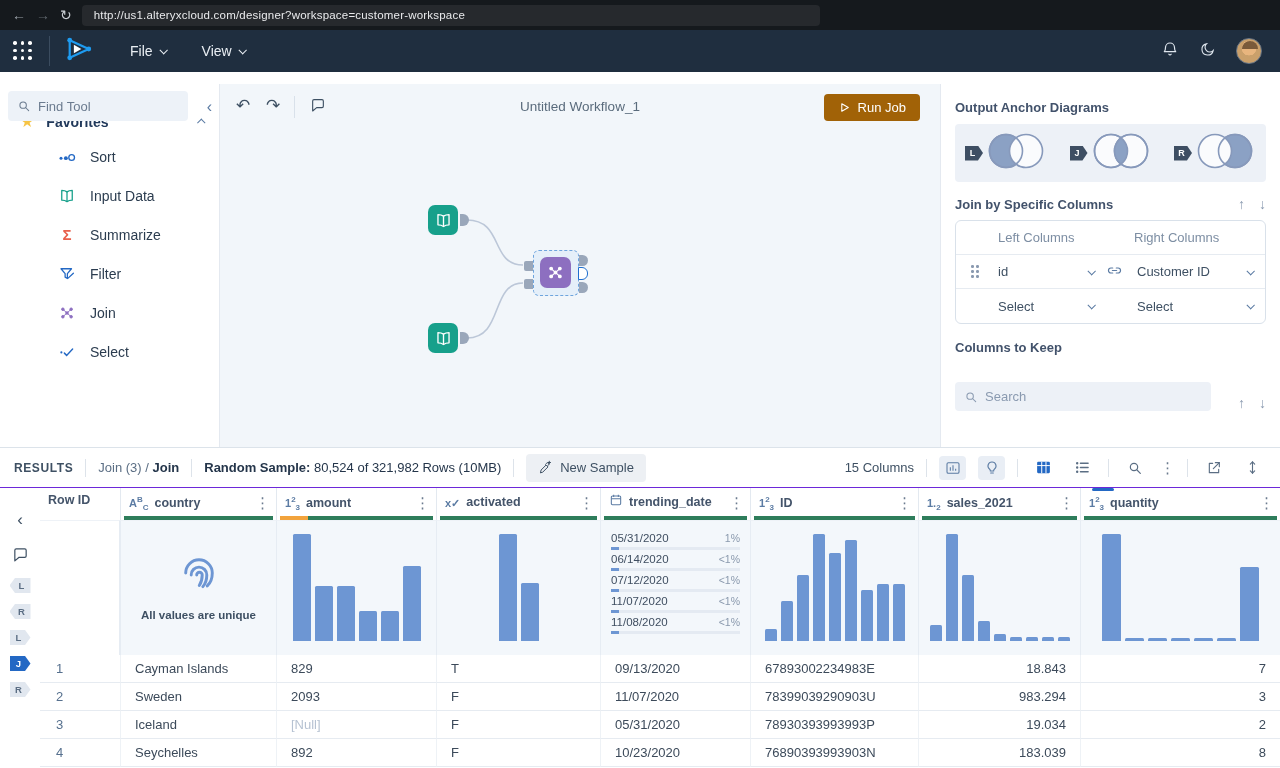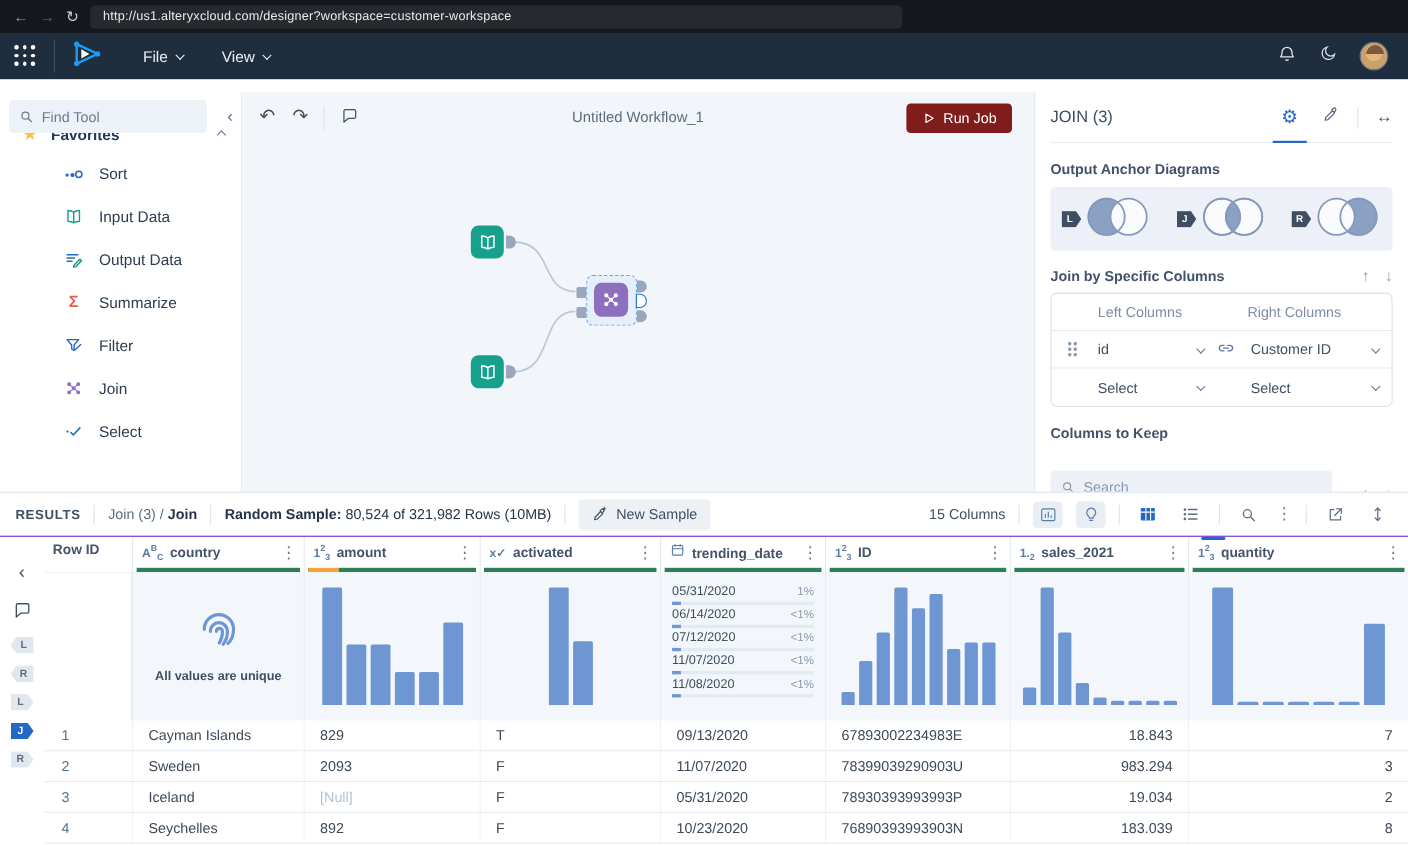--- a/index.html
+++ b/index.html
@@ -33,21 +33,21 @@
   #fav-header .lbl { font-size:14px; font-weight:700; }
   #fav-header .chev { margin-left:auto; color:#5b7ba3; }
   .side-item { display:flex; align-items:center; gap:14px; padding-left:58px; height:39px; font-size:14px; color:#2b3c4f; cursor:default; }
   .side-ic { width:18px; height:18px; display:flex; align-items:center; justify-content:center; }
 
   
   #canvas { position:absolute; top:84px; left:220px; width:720px; height:363px; background:#f2f6fa; }
   .cv-ico { position:absolute; color:#3e5063; font-size:17px; }
   #cv-div { position:absolute; left:74px; top:12px; width:1px; height:22px; background:#d9e1ea; }
   #wf-title { position:absolute; top:15px; left:50%; transform:translateX(-50%); font-size:13.5px; color:#5a6b7c; }
-  #run-btn { position:absolute; top:10px; right:20px; height:27px; background:#7f1d1d; border-radius:4px; color:#fff; font-size:13px; display:flex; align-items:center; gap:7px; padding:0 14px; cursor:pointer; }
+  #run-btn { position:absolute; top:10px; right:20px; height:27px; background:#a16207; border-radius:4px; color:#fff; font-size:13px; display:flex; align-items:center; gap:7px; padding:0 14px; cursor:pointer; }
   .node { position:absolute; border-radius:7px; display:flex; align-items:center; justify-content:center; }
   .node-input { width:30px; height:30px; background:#17a08b; }
   .danchor { position:absolute; width:9px; height:12px; background:#9aa7ba; border-radius:0 6px 6px 0; }
   #sel-box { position:absolute; left:313px; top:166px; width:46px; height:46px; border:1.5px dashed #6ea4dd; background:rgba(213,230,248,.45); border-radius:6px; }
   #join-node { position:absolute; left:6px; top:6px; width:31px; height:31px; background:#8d6fc0; border-radius:7px; display:flex; align-items:center; justify-content:center; }
   .in-anchor { position:absolute; left:-10px; width:9px; height:10px; background:#9aa7ba; border-radius:2px 0 0 2px; }
   .out-anchor { position:absolute; right:-10px; width:9px; height:11px; background:#9aa7ba; border-radius:0 6px 6px 0; }
   .out-anchor.active { background:#fff; border:1.8px solid #1f6fd0; width:10px; height:13px; }
 
   
@@ -214,29 +214,20 @@
         <span class="side-ic">
           <svg viewBox="0 0 24 24" width="18" height="18" fill="none" stroke="#17a08b" stroke-width="1.7" stroke-linejoin="round">
             <path d="M12 6.5C10 5 7.6 4.5 5 4.5v13c2.6 0 5 .5 7 2 2-1.5 4.4-2 7-2v-13c-2.6 0-5 .5-7 2z"></path>
             <path d="M12 6.5v13"></path>
           </svg>
         </span>
         <span class="side-label">Input Data</span>
       </div>
       <div class="side-item">
         <span class="side-ic">
-          <svg viewBox="0 0 24 24" width="18" height="18" fill="none" stroke-width="1.8" stroke-linecap="round">
-            <path d="M4 6h13M4 10h9M4 14h6" stroke="#2368c4"></path>
-            <path d="M12.5 18.5l7-7 2 2-7 7-2.6.6z" stroke="#17a08b" stroke-linejoin="round"></path>
-          </svg>
-        </span>
-        <span class="side-label">Output Data</span>
-      </div>
-      <div class="side-item">
-        <span class="side-ic">
           <span style="color:#e8604c;font-weight:700;font-size:15px;line-height:1">Σ</span>
         </span>
         <span class="side-label">Summarize</span>
       </div>
       <div class="side-item">
         <span class="side-ic">
           <svg viewBox="0 0 24 24" width="18" height="18" fill="none" stroke="#2368c4" stroke-width="1.7" stroke-linejoin="round" stroke-linecap="round">
             <path d="M4 5h14l-5.5 6.5V18l-3-1.8v-4.7z"></path>
             <path d="M13.5 17.5l7-6.5"></path>
           </svg>
@@ -321,32 +312,20 @@
           <circle cx="17.5" cy="7" r="1.7"></circle>
           <circle cx="6.5" cy="17" r="1.7"></circle>
           <circle cx="17.5" cy="17" r="1.7"></circle>
           <circle cx="12" cy="12" r="1.7"></circle>
         </svg>
     </div>
   </div>
 </div>
 
 <div id="join-panel">
-  <div id="jp-header">
-    <span id="jp-title">JOIN (3)</span>
-    <div id="jp-icons">
-      <span id="gear-wrap">⚙</span>
-      <span style="color:#5b6b80"><svg viewBox="0 0 24 24" width="16" height="16" fill="none" stroke="currentColor" stroke-width="1.7" stroke-linecap="round" stroke-linejoin="round">
-            <path d="M4 20l1-4 9-9 3 3-9 9z"></path>
-            <path d="M13 6l2-2a2.12 2.12 0 0 1 3 3l-2 2"></path>
-          </svg></span>
-      <span class="jp-vdiv"></span>
-      <span style="color:#3e5063;font-size:15px">↔</span>
-    </div>
-  </div>
 
   <div class="sec-title">Output Anchor Diagrams</div>
   <div id="venn-box">
       <div class="venn-group">
         <span class="venn-badge">L</span>
         <span><svg width="62" height="42" viewBox="0 0 62 42">
             <circle cx="21" cy="21" r="16.5" fill="#8ba1c4" stroke="#8799bb" stroke-width="1.6"></circle>
             <circle cx="41" cy="21" r="16.5" fill="#fafbfd" stroke="#8799bb" stroke-width="1.6"></circle>
             <circle cx="21" cy="21" r="16.5" fill="none" stroke="#8799bb" stroke-width="1.6"></circle>
           </svg></span>

